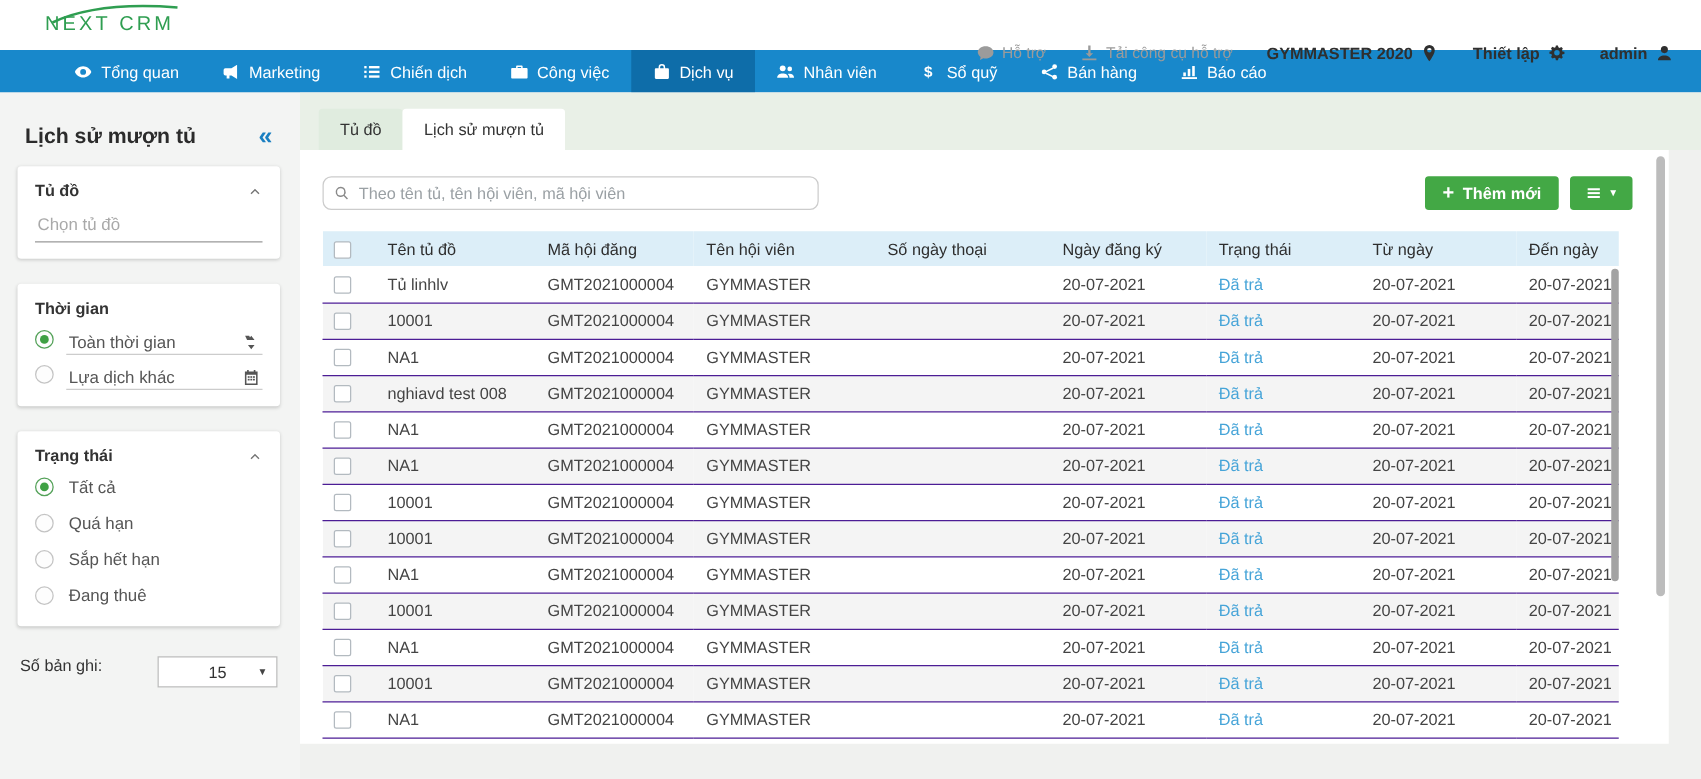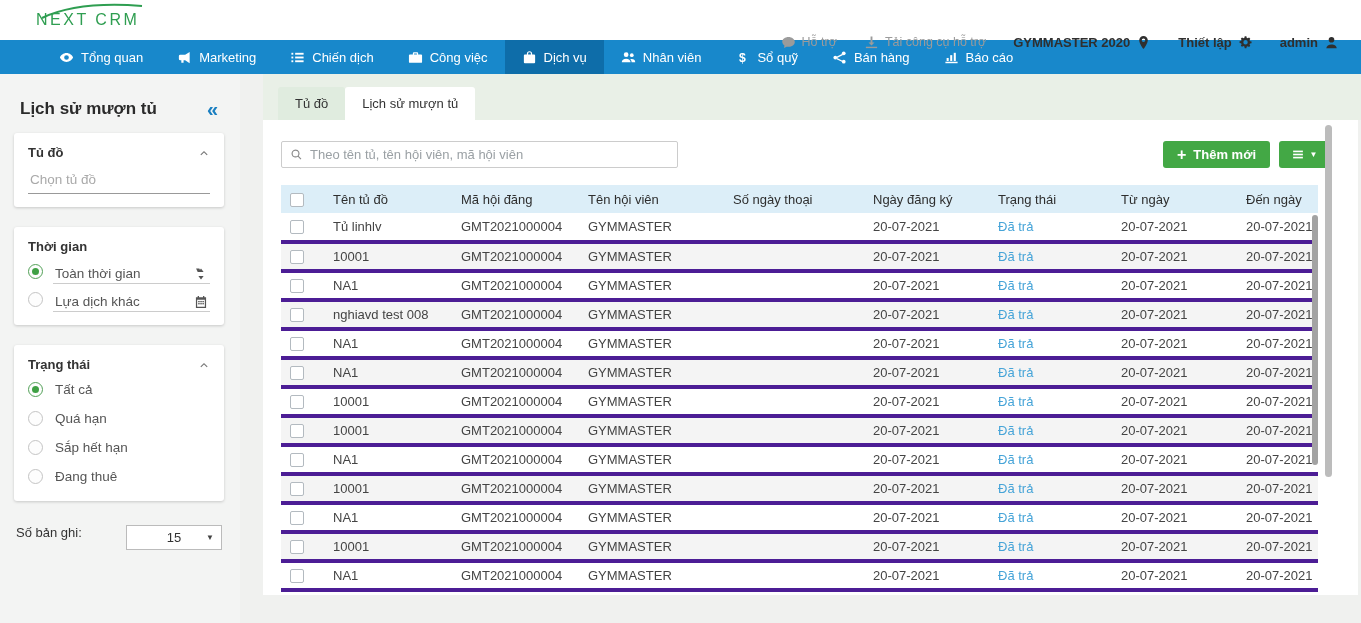--- a/index.html
+++ b/index.html
@@ -18,21 +18,21 @@
   .icon { display:inline-flex; width:15px; height:15px; align-items:center; justify-content:center; flex:none; }
   .icon svg { width:100%; height:100%; }
 
   
   .navbar { height:34px; background:#1888cb; display:flex; align-items:stretch; padding-left:42px; }
   .nav-item { display:flex; align-items:center; gap:7px; padding:0 17px; color:#fff; font-size:13px; cursor:pointer; }
   .nav-item.active { background:#0e6da9; }
   .nav-item .icon { width:15px; height:15px; }
 
   
-  .main { display:flex; height:549px;gap:23px; }
+  .main { display:flex; height:549px; }
 
   
   .sidebar { width:240px; background:#f3f4f3; flex:none; }
   .sidebar-head { display:flex; align-items:center; justify-content:space-between; padding:25px 22px 14px 20px; }
   .sidebar-head h1 { font-size:17px; color:#2b2b2b; font-weight:bold; }
   .collapse { color:#1a7fc1; font-size:20px; font-weight:bold; cursor:pointer; line-height:1; }
   .card { background:#fff; border-radius:3px; box-shadow:0 1px 3px rgba(0,0,0,.18); margin:0 16px 20px 14px; padding:12px 14px 13px; }
   .card-head { display:flex; align-items:center; justify-content:space-between; font-size:13px; font-weight:bold; color:#333; margin-bottom:5px; }
   .chev { width:12px; height:12px; color:#777; cursor:pointer; }
   .locker-input { width:100%; border:none; border-bottom:1px solid #999; font-size:13.5px; padding:7px 2px 6px; font-family:inherit; color:#333; background:transparent; outline:none; }
@@ -52,37 +52,37 @@
   .select { width:96px; height:25px; border:1px solid #bbb; background:#fff; position:relative; display:flex; align-items:center; justify-content:center; font-size:13px; color:#333; cursor:pointer; }
   .select .caret { position:absolute; right:7px; font-size:8px; color:#444; }
 
   
   .content { flex:1; position:relative; background:#f0f1ef; overflow:hidden; }
   .tabstrip { height:46px; background:#e9f0e7; display:flex; align-items:flex-end; padding-left:15px; }
   .tab { height:33px; display:flex; align-items:center; padding:0 17px; font-size:13px; color:#333; cursor:pointer; border-radius:3px 3px 0 0; background:#e0ecdf; }
   .tab.active { background:#fff; }
   .panel { background:#fff; width:1095px; height:475px; position:relative; }
   .toolbar { display:flex; justify-content:space-between; align-items:center; padding:21px 29px 0 18px; }
-  .search { width:397px; height:27px; border:1px solid #ccc; border-radius:2px; background:#fff; display:flex; align-items:center; padding:0 8px; gap:7px; }
+  .search { width:397px; height:27px; border:1px solid #ccc; border-radius:7px; background:#fff; display:flex; align-items:center; padding:0 8px; gap:7px; }
   .search .icon { color:#8a8a8a; width:13px; height:13px; }
   .search input { border:none; outline:none; flex:1; font-size:13px; font-family:inherit; color:#333; background:transparent; }
   .search input::placeholder { color:#9aa0a4; }
   .toolbar-right { display:flex; gap:9px; }
   .btn { height:27px; background:#43a845; color:#fff; border:none; border-radius:3px; font-size:13px; font-weight:bold; display:flex; align-items:center; gap:7px; padding:0 14px; cursor:pointer; font-family:inherit; }
   .btn .plus { font-size:16px; font-weight:bold; line-height:1; }
   .btn-menu { width:50px; padding:0; justify-content:center; gap:5px; }
   .btn-menu .icon { width:14px; height:13px; }
   .btn-menu .caret { font-size:8px; }
 
   
   .table-wrap { margin:17px 0 0 18px; width:1037px; position:relative; }
   table { border-collapse:collapse; width:100%; table-layout:fixed; font-size:13px; }
   thead tr { background:#dceef8; height:28px; }
   th { text-align:left; font-weight:normal; color:#2e2e2e; padding-left:10px; overflow:hidden; white-space:nowrap; }
-  tbody tr { height:29px; border-bottom:4px solid #4c1d95; background:#fff; }
+  tbody tr { height:29px; border-bottom:1px solid #4c1d95; background:#fff; }
   tbody tr:nth-child(even) { background:#f4f4f4; }
   td { color:#444; padding-left:10px; white-space:nowrap; overflow:hidden; }
   .col-cb { padding-left:9px; }
   .cb { display:inline-block; width:14px; height:14px; border:1px solid #b3bac0; border-radius:2px; background:#fff; vertical-align:middle; cursor:pointer; }
   .status-link { color:#46a4d8; cursor:pointer; }
   .table-scrollbar { position:absolute; top:30px; right:0; width:6px; height:250px; background:#a3a3a3; border-radius:3px; cursor:pointer; }
   .page-scrollbar { position:absolute; top:51px; right:29px; width:7px; height:352px; background:#bcbcbc; border-radius:4px; cursor:pointer; z-index:5; }
 </style>
 </head>
 <body>

